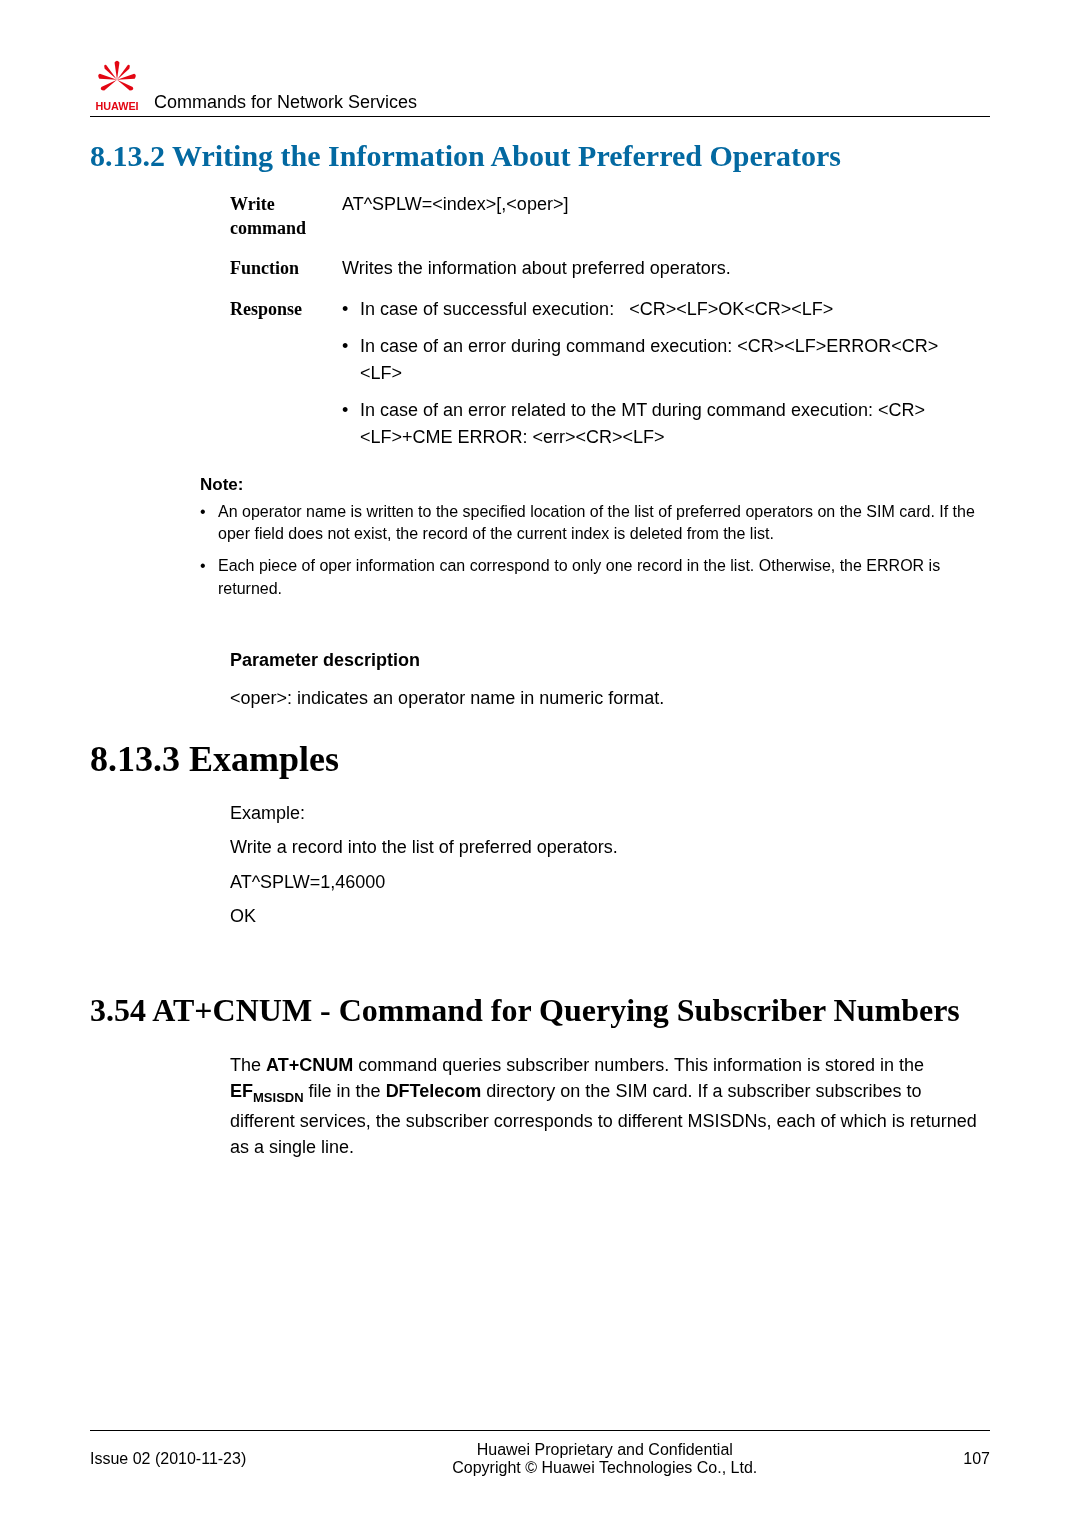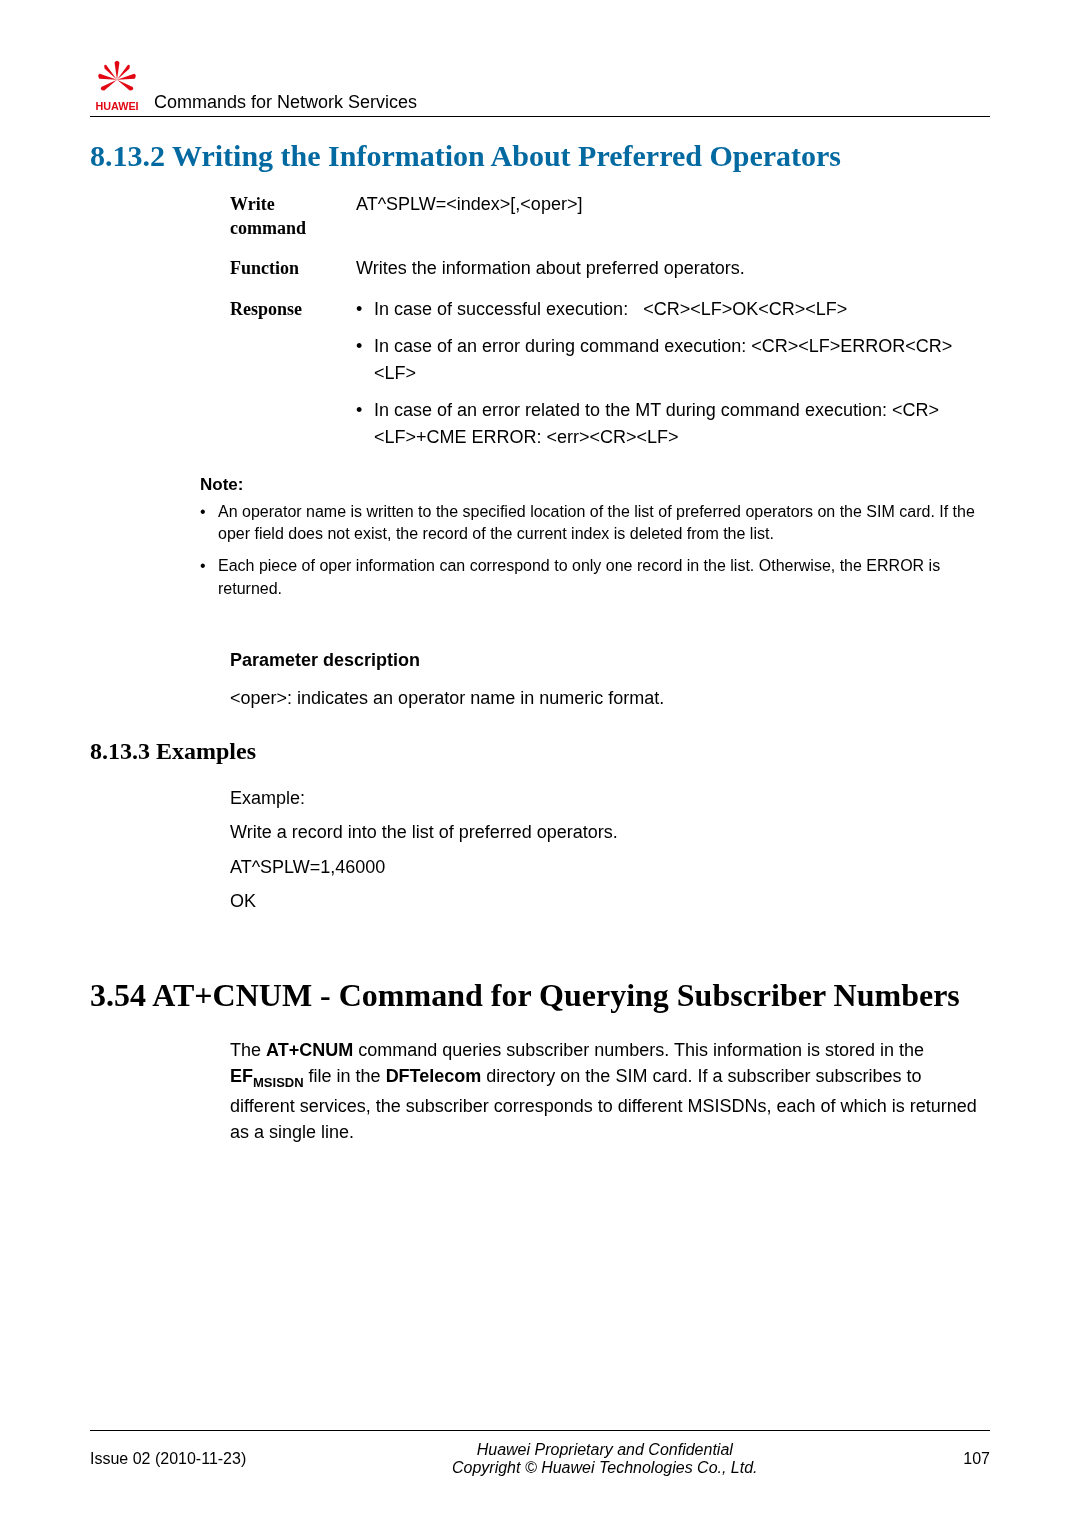--- a/index.html
+++ b/index.html
@@ -44,21 +44,21 @@
       color: #0369a1;
       margin-bottom: 18px;
     }
     .content-indent {
       margin-left: 140px;
       margin-right: 10px;
     }
     .def-row {
       display: flex;
       margin-bottom: 14px;
-      gap: 26px;
+      gap: 12px;
     }
     .def-label {
       width: 100px;
       flex-shrink: 0;
       font-family: "Book Antiqua", Palatino, "Palatino Linotype", Georgia, serif;
       font-weight: bold;
       font-size: 18px;
       line-height: 1.35;
       padding-top: 1px;
     }
@@ -116,21 +116,21 @@
       font-size: 18px;
       margin-bottom: 14px;
     }
     .param-text {
       font-size: 18px;
       line-height: 1.5;
     }
     .subsection-title {
       font-family: "Book Antiqua", Palatino, "Palatino Linotype", Georgia, serif;
       font-weight: bold;
-      font-size: 24px;
+      font-size: 36px;
       margin-top: 26px;
       margin-bottom: 16px;
     }
     .example-block {
       margin-left: 140px;
       margin-right: 10px;
       font-size: 18px;
       line-height: 1.9;
     }
     .main-heading {
@@ -154,21 +154,21 @@
       bottom: 50px;
       left: 90px;
       right: 90px;
       border-top: 1px solid #000;
       padding-top: 10px;
       display: flex;
       justify-content: space-between;
       align-items: center;
       font-size: 16px;
     }
-    .footer-center { text-align: center; flex: 1; font-style: italic; }
+    .footer-center { text-align: center; flex: 1; }
     .footer-left, .footer-right { white-space: nowrap; }
   </style>
 </head>
 <body>
 
 <div class="header-row">
   <div class="logo">
     <svg viewBox="0 0 100 110" width="54" height="54">
       <g fill="#e30613">
         <path d="M50 40 L45 5 Q50 -2 55 5 Z"></path>

